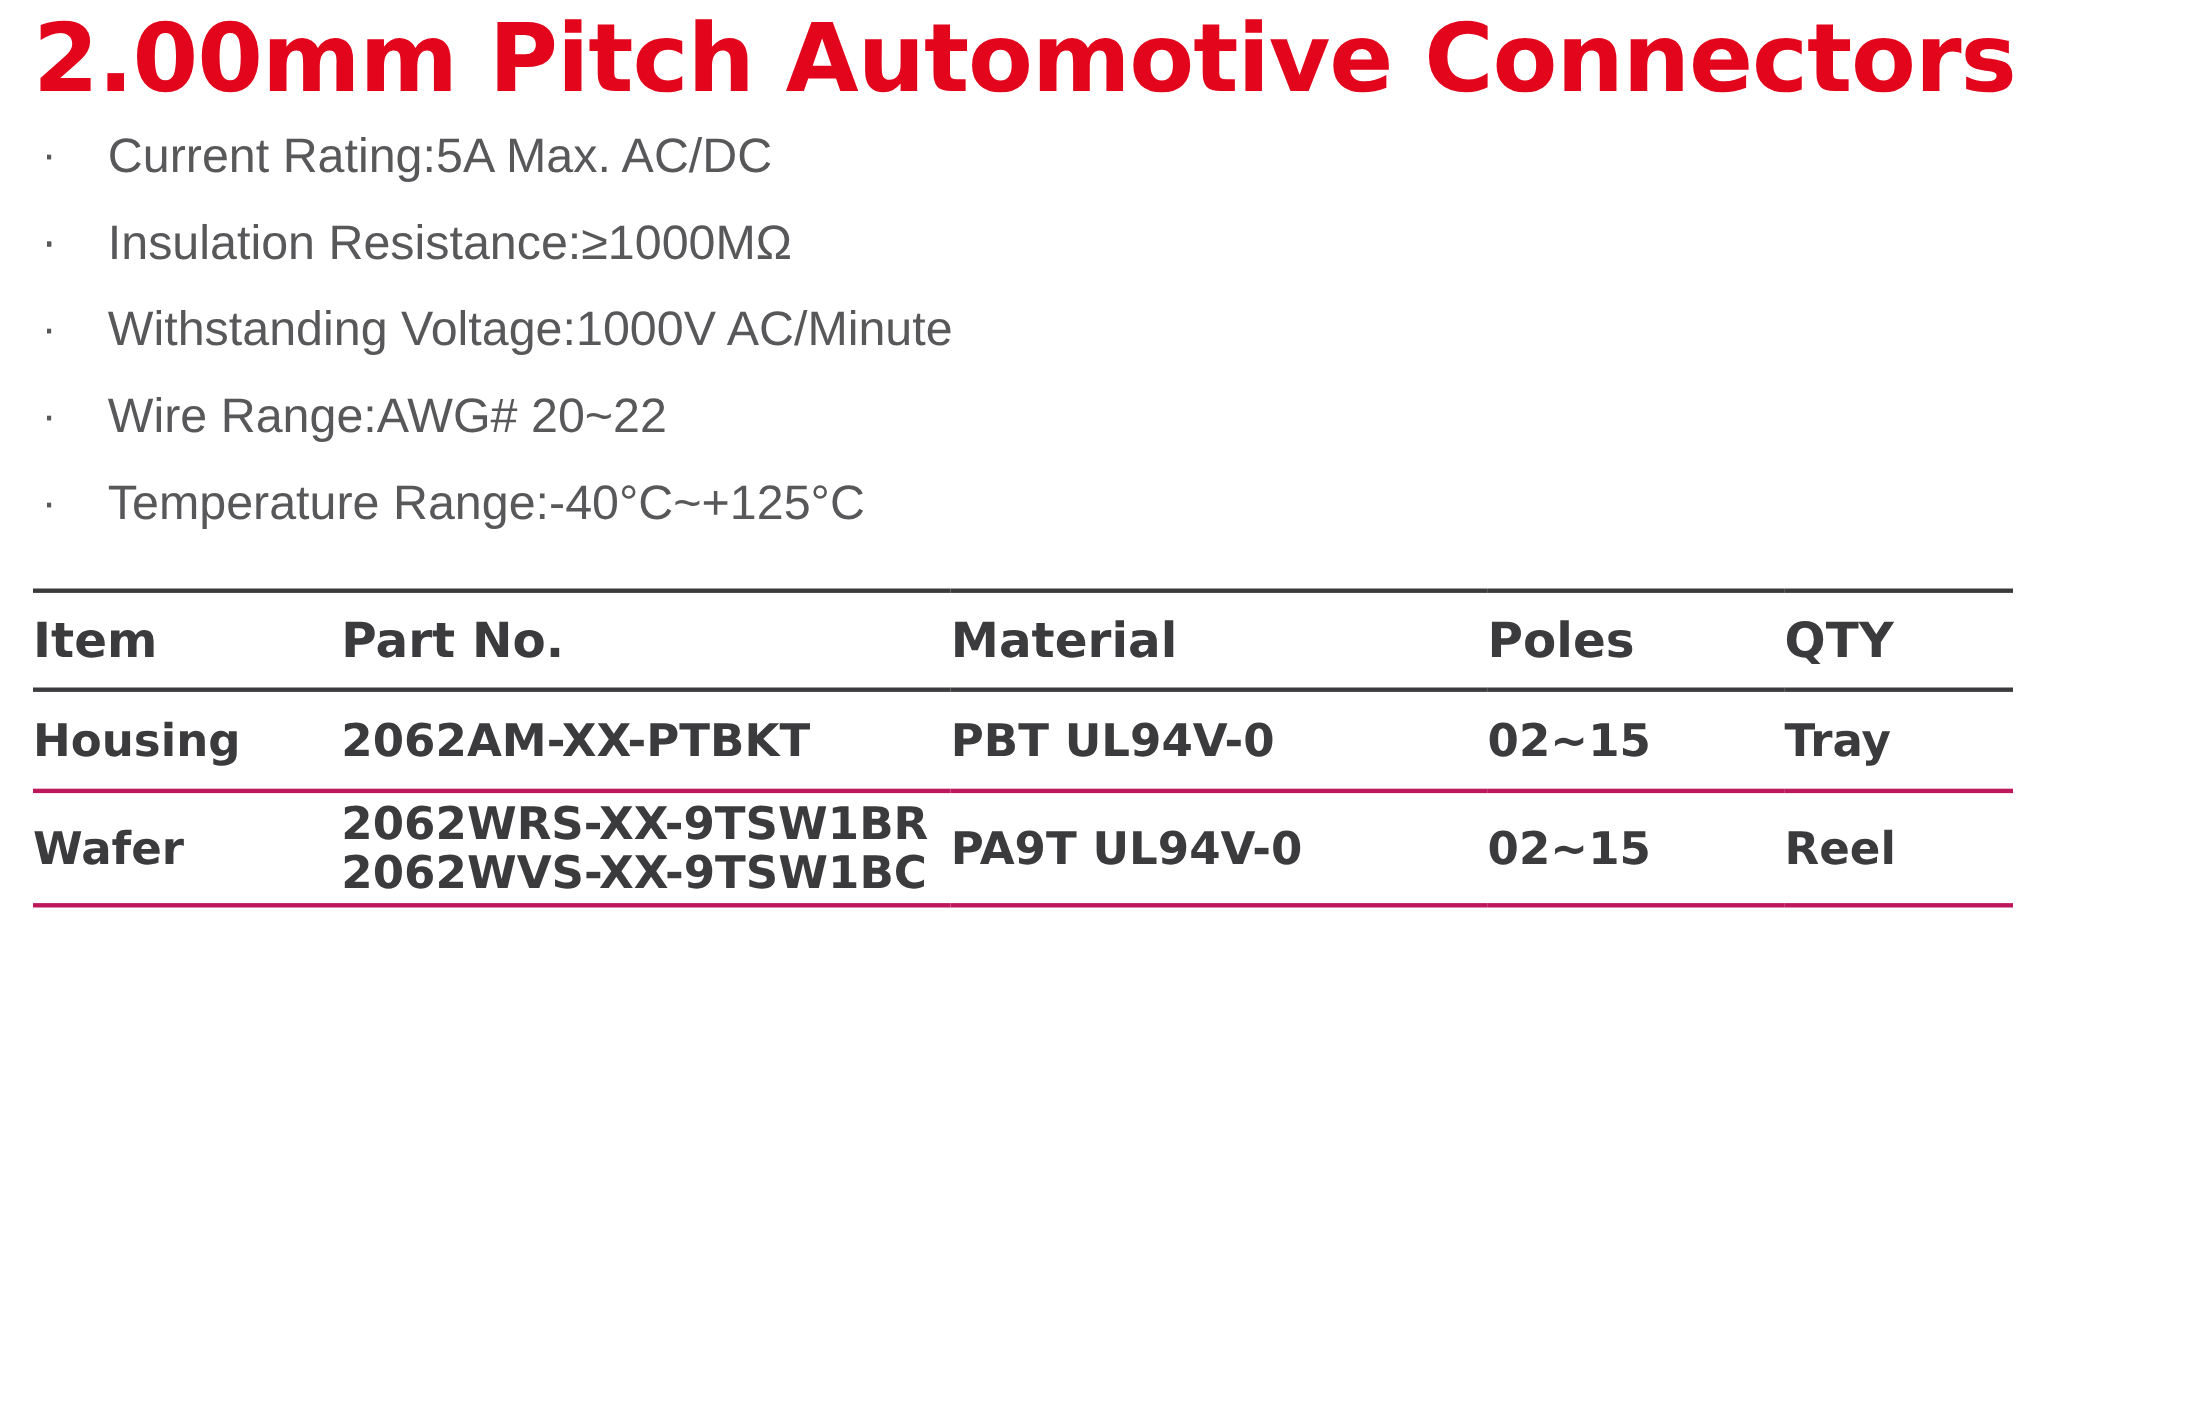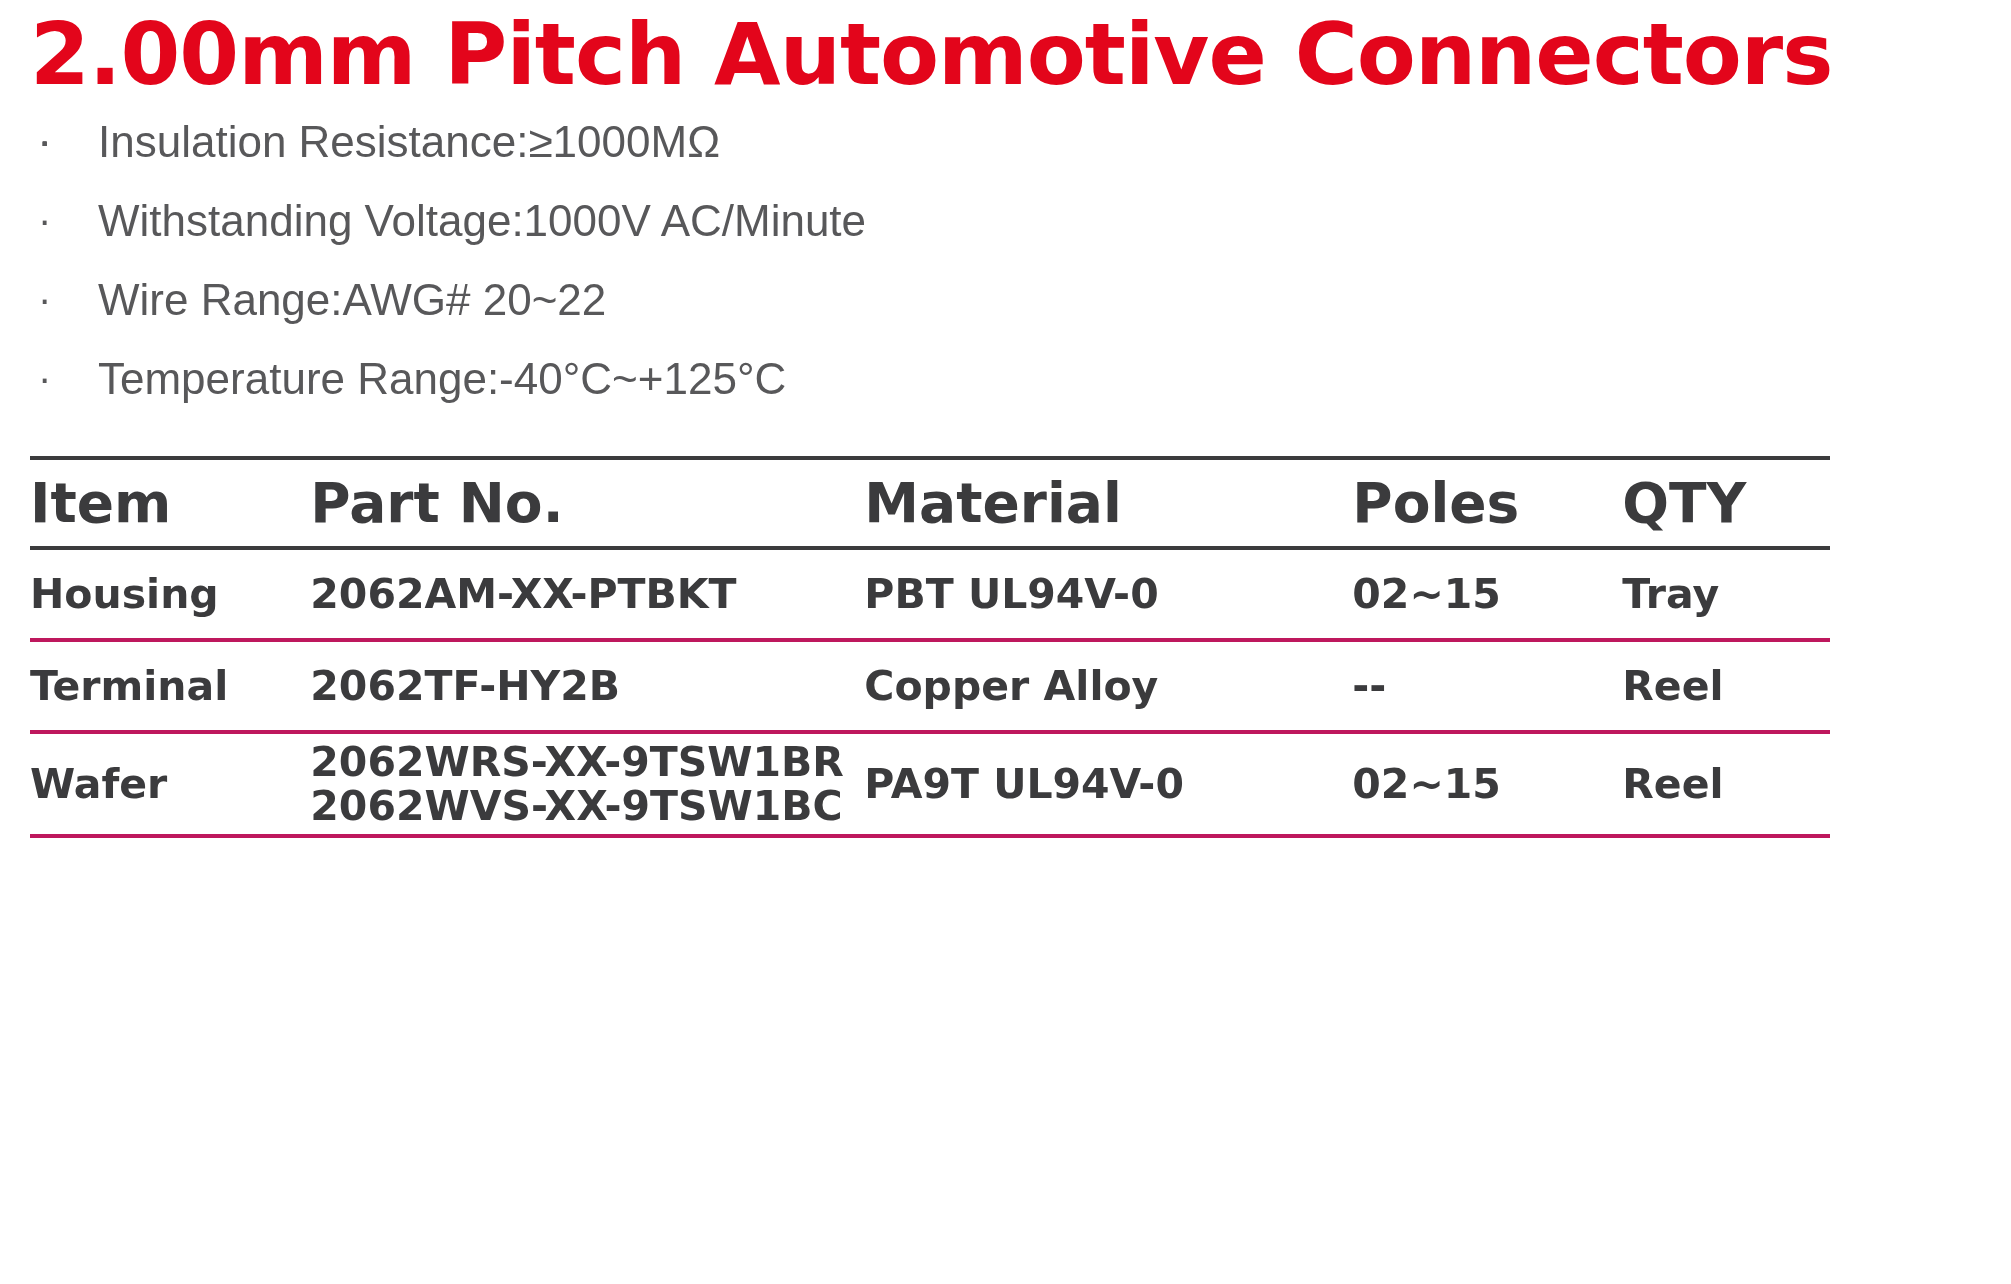--- a/index.html
+++ b/index.html
@@ -69,21 +69,21 @@
     font-family: "DejaVu Sans", sans-serif;
     color: #3b3b3d;
   }
   table.spec-table th,
   table.spec-table td {
     text-align: left;
     font-weight: bold;
     padding: 0;
   }
   table.spec-table thead th {
-    font-size: 55px;
+    font-size: 44px;
     border-top: 4px solid #3b3b3d;
     border-bottom: 4px solid #3b3b3d;
     height: 86px;
     vertical-align: middle;
   }
   table.spec-table tbody td {
     font-size: 41px;
     border-bottom: 4px solid #be185d;
     height: 88px;
     vertical-align: middle;
@@ -106,20 +106,21 @@
 <body>
 
 <div class="page">
 
   <h1 class="main-title">2.00mm Pitch Automotive Connectors</h1>
 
 
   <ul class="spec-list">
     <li class="spec-item">
       <span class="bullet">·</span>
+      <span>Current Rating:5A Max. AC/DC</span>
     </li>
     <li class="spec-item">
       <span class="bullet">·</span>
     </li>
     <li class="spec-item">
       <span class="bullet">·</span>
     </li>
     <li class="spec-item">
       <span class="bullet">·</span>
       <span>Insulation Resistance:≥1000MΩ</span>
@@ -151,27 +152,20 @@
       </thead>
       <tbody>
         <tr>
           <td class="col-item">Housing</td>
           <td class="col-part">2062AM-XX-PTBKT</td>
           <td class="col-material">PBT  UL94V-0</td>
           <td class="col-poles">02~15</td>
           <td class="col-qty">Tray</td>
         </tr>
         <tr>
-          <td class="col-item">Terminal</td>
-          <td class="col-part">2062TF-HY2B</td>
-          <td class="col-material">Copper Alloy</td>
-          <td class="col-poles">--</td>
-          <td class="col-qty">Reel</td>
-        </tr>
-        <tr>
           <td class="col-item">Wafer</td>
           <td class="col-part multi-line">
             <div>2062WRS-XX-9TSW1BR</div>
             <div>2062WVS-XX-9TSW1BC</div>
           </td>
           <td class="col-material">PA9T UL94V-0</td>
           <td class="col-poles">02~15</td>
           <td class="col-qty">Reel</td>
         </tr>
       </tbody>

